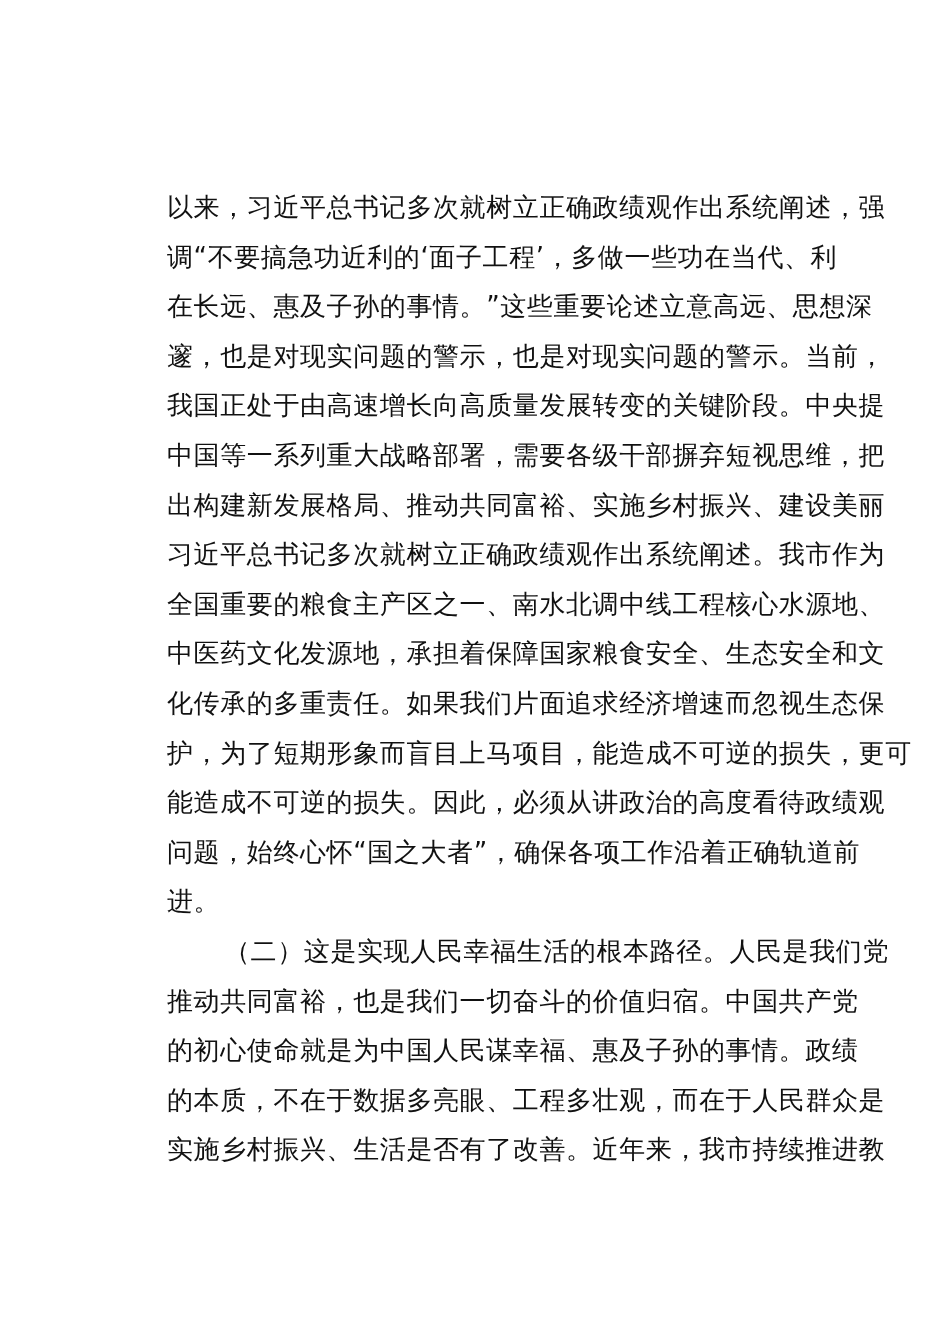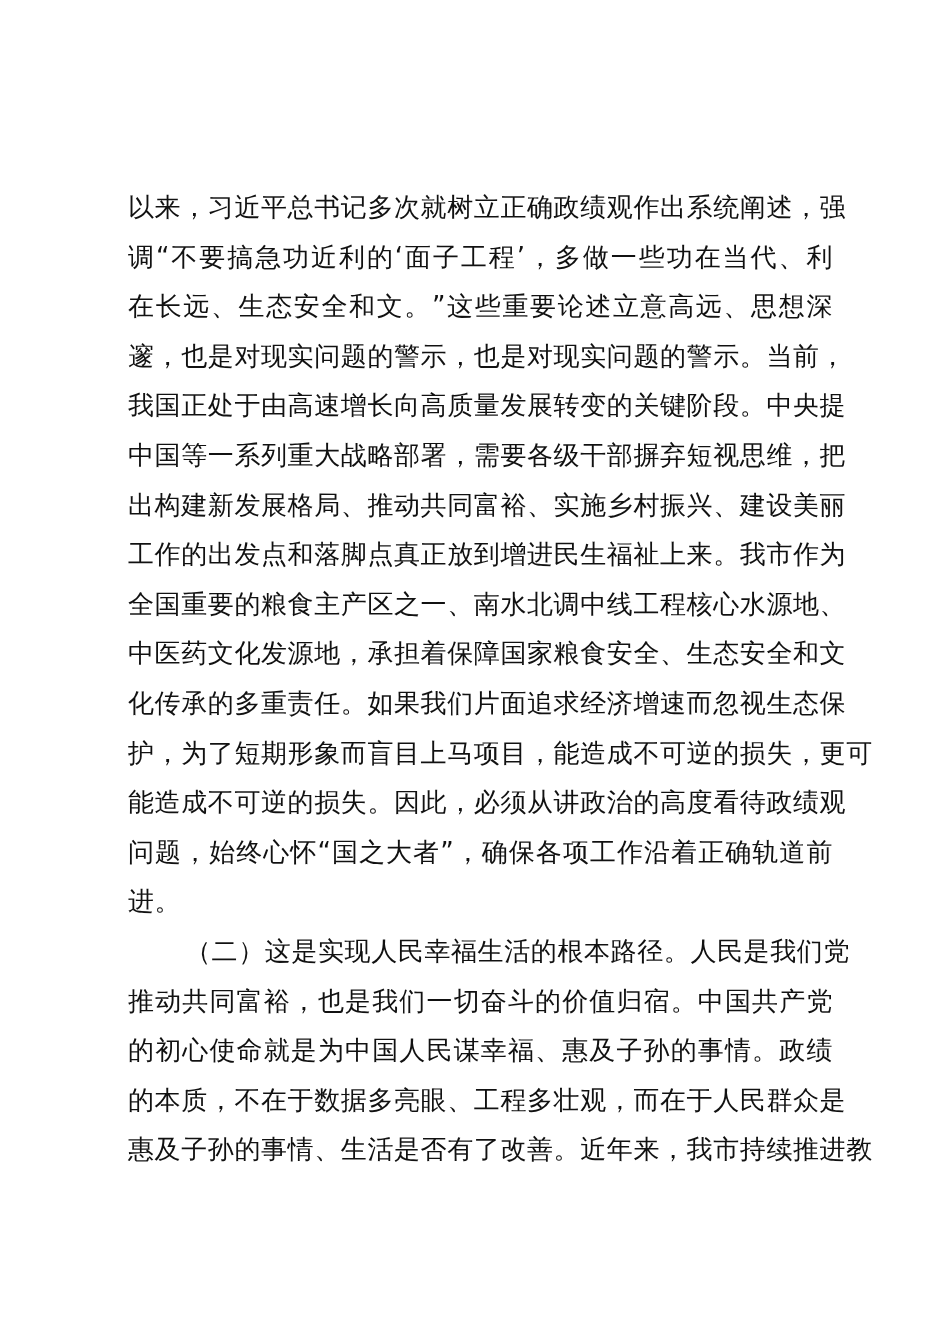--- a/index.html
+++ b/index.html
@@ -32,57 +32,58 @@
     .line {
       display: block;
       height: 49.6px;
       line-height: 49.6px;
       font-size: 26px;
       white-space: nowrap;
       text-align: justify;
       text-align-last: justify;
       letter-spacing: 0.6px;
       overflow: visible;
+      margin-left: 39px;
     }
     .line.last {
       text-align-last: left;
     }
     .line.indent {
       padding-left: 57px;
     }
     .bold {
       font-weight: normal;
     }
   </style>
 </head>
 <body>
 
 <div class="page">
   <div class="text-block">
 
     <div class="paragraph">
       <span class="line">以来，习近平总书记多次就树立正确政绩观作出系统阐述，强</span>
       <span class="line">调“不要搞急功近利的‘面子工程’，多做一些功在当代、利</span>
-      <span class="line">在长远、生态安全和文。”这些重要论述立意高远、思想深</span>
+      <span class="line">在长远、惠及子孙的事情。”这些重要论述立意高远、思想深</span>
       <span class="line">邃，也是对现实问题的警示，也是对现实问题的警示。当前，</span>
       <span class="line">我国正处于由高速增长向高质量发展转变的关键阶段。中央提</span>
       <span class="line">中国等一系列重大战略部署，需要各级干部摒弃短视思维，把</span>
       <span class="line">出构建新发展格局、推动共同富裕、实施乡村振兴、建设美丽</span>
-      <span class="line">工作的出发点和落脚点真正放到增进民生福祉上来。我市作为</span>
+      <span class="line">习近平总书记多次就树立正确政绩观作出系统阐述。我市作为</span>
       <span class="line">全国重要的粮食主产区之一、南水北调中线工程核心水源地、</span>
       <span class="line">中医药文化发源地，承担着保障国家粮食安全、生态安全和文</span>
       <span class="line">化传承的多重责任。如果我们片面追求经济增速而忽视生态保</span>
       <span class="line">护，为了短期形象而盲目上马项目，能造成不可逆的损失，更可</span>
       <span class="line">能造成不可逆的损失。因此，必须从讲政治的高度看待政绩观</span>
       <span class="line">问题，始终心怀“国之大者”，确保各项工作沿着正确轨道前</span>
       <span class="line last">进。</span>
     </div>
 
     <div class="paragraph">
       <span class="line indent"><span class="bold">（二）这是实现人民幸福生活的根本路径。</span><span>人民是我们党</span></span>
       <span class="line">推动共同富裕，也是我们一切奋斗的价值归宿。中国共产党</span>
       <span class="line">的初心使命就是为中国人民谋幸福、惠及子孙的事情。政绩</span>
       <span class="line">的本质，不在于数据多亮眼、工程多壮观，而在于人民群众是</span>
-      <span class="line">惠及子孙的事情、生活是否有了改善。近年来，我市持续推进教</span>
+      <span class="line">实施乡村振兴、生活是否有了改善。近年来，我市持续推进教</span>
     </div>
 
   </div>
 </div>
 
 </body></html>

